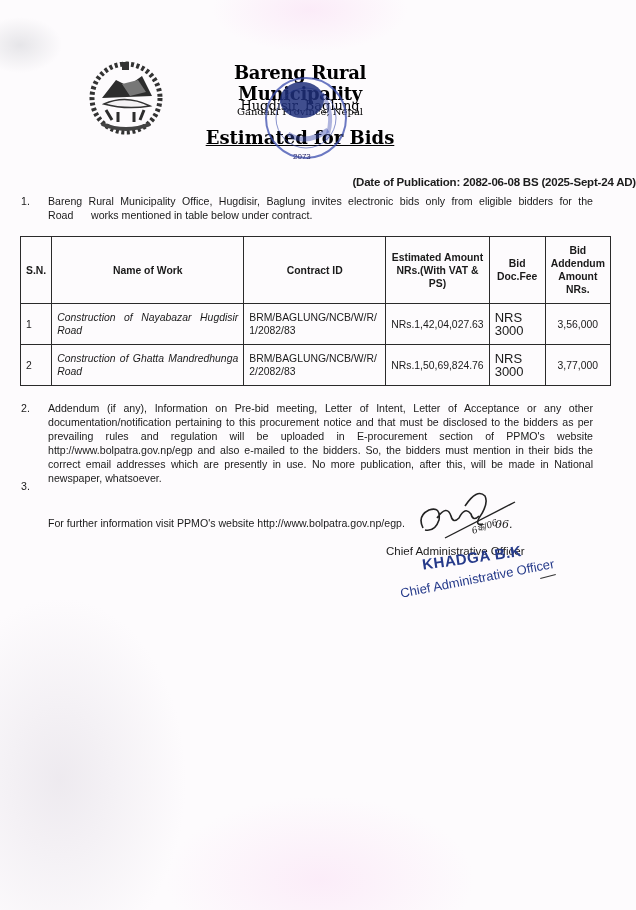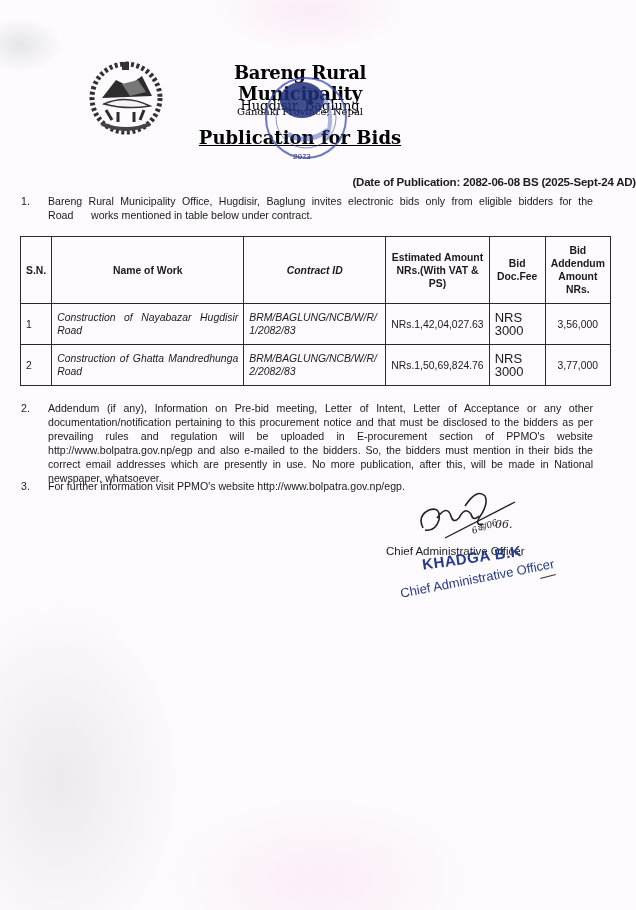--- a/index.html
+++ b/index.html
@@ -44,34 +44,34 @@
   .para {
     position: absolute; font-size: 10.6px; line-height: 14px; color: #1a1a1a;
   }
   .para .num { position: absolute; left: 0; top: 0; }
   .para .txt { position: absolute; left: 27px; top: 0; text-align: justify; }
   .p1 { left: 21px; top: 194px; width: 570px; }
   .p1 .txt { width: 545px; }
   .p2 { left: 21px; top: 401px; width: 570px; }
   .p2 .txt { width: 545px; }
   .p3 { left: 21px; top: 479px; width: 570px; }
-  .p3 .txt { width: 545px; }
+  .p3 .txt { width: 545px; margin-top: 37px; }
 
   table.bids {
     position: absolute; left: 20px; top: 236px;
     border-collapse: collapse; font-size: 10.4px; color: #1a1a1a;
   }
   table.bids th, table.bids td {
     border: 1.4px solid #2a2a2a; padding: 2px 5px; vertical-align: middle;
   }
   table.bids th { font-weight: bold; text-align: center; height: 62px; line-height: 13px; }
   table.bids td { height: 36px; line-height: 13px; }
   .c-sn { width: 19px; }
   .c-name { width: 181px; }
-  .c-cid { width: 131px; font-style: italic; }
+  .c-cid { width: 131px; }
   .c-est { width: 92px; margin-left: 20px; }
   .c-fee { width: 45px; }
   .c-sec { width: 44px; }
   td.c-name { text-align: justify; text-align-last: left; font-style: italic; }
   td.c-est, td.c-sec { text-align: center; }
   td.c-fee { font-size: 13px; line-height: 15px; }
   .sig {
     position: absolute; left: 415px; top: 488px; width: 120px; height: 58px;
   }
   .signer-title {
@@ -101,21 +101,21 @@
   <path d="M40 26 L56 22 L64 34 L48 38 Z" fill="#777"></path>
   <path d="M22 46 Q44 36 68 48 Q44 52 22 46 Z" fill="#f4f2f4" stroke="#333" stroke-width="1.5"></path>
   <path d="M24 52 L30 62 M36 54 L36 64 M52 54 L52 64 M62 52 L58 62" stroke="#2d2d2d" stroke-width="3"></path>
   <path d="M20 66 Q44 76 68 66" stroke="#444" stroke-width="4" fill="none"></path>
   <rect x="40" y="4" width="7" height="8" fill="#333"></rect>
 </svg>
 
 <div class="hdr hdr-title">Bareng Rural Municipality</div>
 <div class="hdr hdr-sub1">Hugdisir, Baglung</div>
 <div class="hdr hdr-sub2">Gandaki Province, Nepal</div>
-<div class="hdr hdr-ifb">Publication for Bids</div>
+<div class="hdr hdr-ifb">Estimated for Bids</div>
 
 <svg class="stamp" viewBox="0 0 88 88">
   <circle cx="44" cy="44" r="40" fill="none" stroke="#3a4cae" stroke-width="2" opacity="0.75"></circle>
   <circle cx="44" cy="44" r="30" fill="none" stroke="#3a4cae" stroke-width="1" opacity="0.6"></circle>
   <ellipse cx="40" cy="26" rx="22" ry="18" fill="#1f2f7a" opacity="0.85"></ellipse>
   <path d="M26 60 Q44 72 66 56" stroke="#3a4cae" stroke-width="5" fill="none" opacity="0.45"></path>
   <path d="M60 20 Q74 40 64 66" stroke="#3a4cae" stroke-width="4" fill="none" opacity="0.4"></path>
 </svg>
 <div class="stamp-year">2073</div>
 

